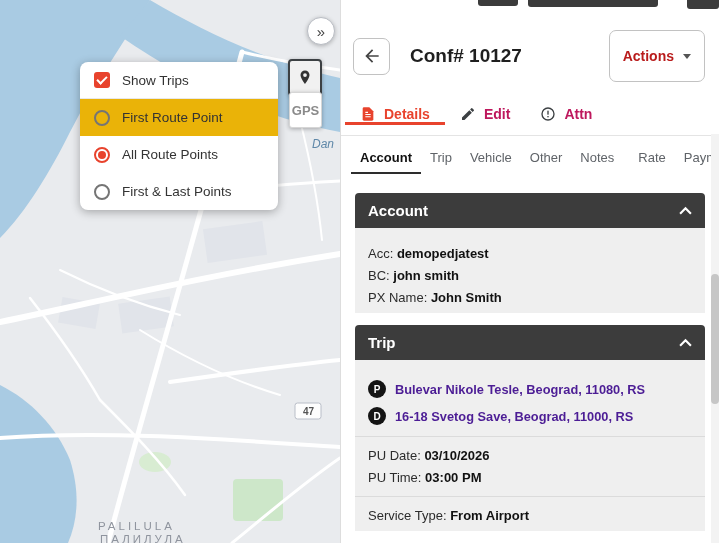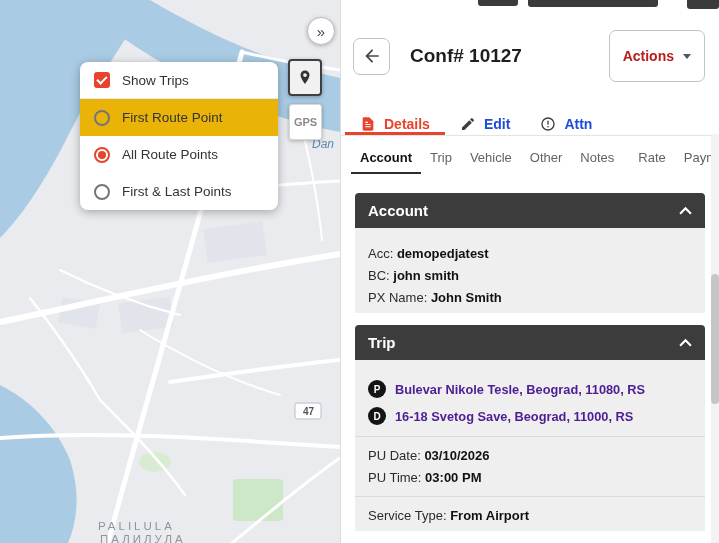--- a/index.html
+++ b/index.html
@@ -13,23 +13,23 @@
   .map-area-label { font-size:11.5px; letter-spacing:3px; fill:#8f949e; }
   .water-label-txt { font-size:12px; font-style:italic; fill:#5e87a8; }
   .badge-txt { font-size:10px; fill:#555; font-weight:bold; }
 
   .collapse-btn { position:absolute; left:307px; top:17px; width:28px; height:28px; border-radius:50%;
     background:#fff; border:1px solid #b9bdc4; box-shadow:0 1px 4px rgba(0,0,0,.25);
     display:flex; align-items:center; justify-content:center; font-size:15px; color:#444; cursor:pointer; }
   .pin-btn { position:absolute; left:288px; top:59px; width:34px; height:37px; background:#f1f1f1;
     border:2px solid #3c4043; border-radius:4px; display:flex; align-items:center; justify-content:center;
     box-shadow:0 1px 4px rgba(0,0,0,.3); cursor:pointer; }
-  .gps-btn { position:absolute; left:289px; top:104px; width:33px; height:36px; background:#fff;
+  .gps-btn { position:absolute; left:289px; top:92px; width:33px; height:36px; background:#fff;
     border:1px solid #d6d6d6; border-radius:3px; box-shadow:0 1px 4px rgba(0,0,0,.3);
-    font-family:"Liberation Sans", sans-serif; font-size:11px; font-weight:bold; color:#8a8a8a; cursor:pointer; }
+    font-family:"Liberation Sans", sans-serif; font-size:13px; font-weight:bold; color:#8a8a8a; cursor:pointer; }
 
   .overlay-card { position:absolute; left:80px; top:62px; width:198px; height:148px; background:#fff;
     border-radius:8px; box-shadow:0 2px 10px rgba(0,0,0,.3); overflow:hidden; }
   .overlay-row { height:37px; display:flex; align-items:center; padding:0 14px; cursor:pointer; }
   .overlay-row.first { border-bottom:1px solid #e8e8e8; }
   .overlay-row.shaded { background:#eab308; }
   .overlay-label { margin-left:12px; font-size:13.5px; color:#333; }
   .checkbox { width:16px; height:16px; background:#e8432d; border-radius:3px; position:relative; flex:none; }
   .checkbox::after { content:""; position:absolute; left:5px; top:2px; width:4px; height:8px;
     border:solid #fff; border-width:0 2px 2px 0; transform:rotate(45deg); }
@@ -43,23 +43,23 @@
     border-left:1px solid #ddd; }
   .panel-header { display:flex; align-items:center; padding:30px 14px 6px 12px; }
   .back-btn { width:37px; height:37px; border:1px solid #c2c2c2; border-radius:7px; background:#fff;
     display:flex; align-items:center; justify-content:center; cursor:pointer; flex:none; }
   .panel-title { font-size:19px; font-weight:700; color:#1f1f1f; margin-left:20px; }
   .actions-btn { margin-left:auto; height:52px; padding:0 13px; border:1px solid #c2c2c2; border-radius:7px;
     background:#fff; display:flex; align-items:center; font-size:14px; font-weight:600; color:#b91c1c; cursor:pointer; }
   .caret-down { width:0; height:0; border-left:4px solid transparent; border-right:4px solid transparent;
     border-top:5px solid #555; margin-left:9px; }
 
-  .tabs { display:flex; align-items:flex-end; height:40px; margin-top:8px; border-bottom:1px solid #e4e4e4; padding:0 4px; }
+  .tabs { display:flex; align-items:center; height:40px; margin-top:8px; border-bottom:1px solid #e4e4e4; padding:0 4px; }
   .tab { display:flex; align-items:center; gap:8px; padding:0 15px; font-size:14px; font-weight:600;
-    color:#1d4ed8; border-bottom:3px solid transparent; cursor:pointer; }
+    color:#be185d; border-bottom:3px solid transparent; cursor:pointer; }
   .tab.active { color:#e8432d; border-bottom-color:#e8432d; }
 
   .subtabs { display:flex; align-items:center; height:36px; padding:0 10px; margin-top:3px; }
   .subtab { padding:9px 9px 7px; font-size:13px; color:#5f6368; border-bottom:2px solid transparent;
     white-space:nowrap; cursor:pointer; }
   .subtab.active { color:#111; font-weight:700; border-bottom-color:#2d2d2d; }
   .subtab-divider { width:1px; height:15px; background:#d9d9d9; margin:0 3px; }
 
   .content { padding:6px 14px 0; }
   .section { margin-top:12px; }

